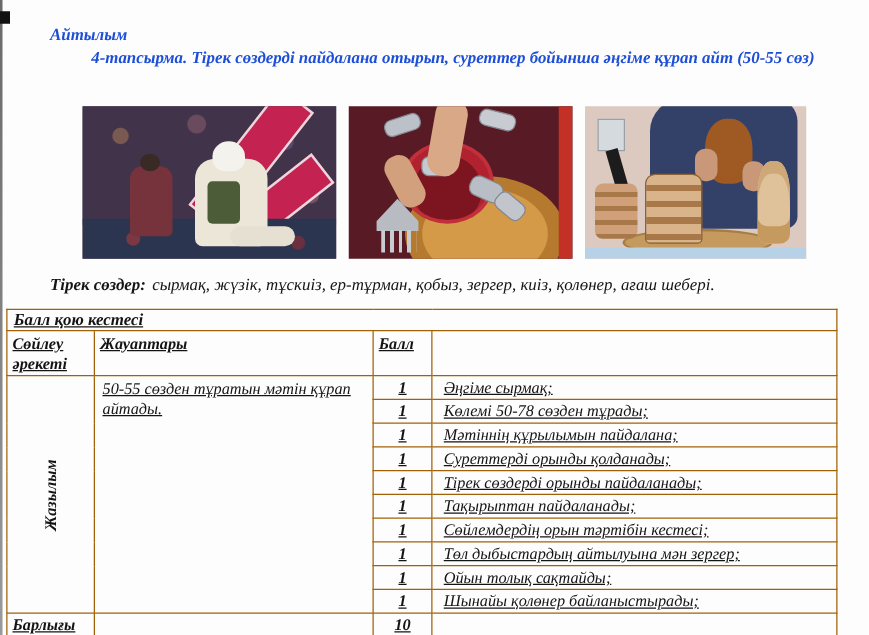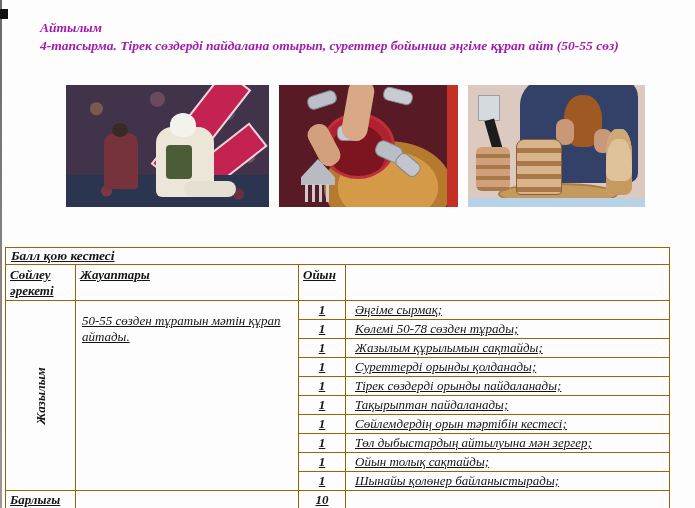--- a/index.html
+++ b/index.html
@@ -21,23 +21,23 @@
   }
   .corner-mark {
     position: absolute; left: 0; top: 9px; width: 8px; height: 10px;
     background: #111;
   }
   
   .heading {
     position: absolute; left: 40px; top: 20px; width: 628px;
     font-style: italic; font-weight: bold;
     font-size: 13.5px; line-height: 16.5px;
-    color: #a21caf;
-  }
-  .heading .task { margin-top: 1px; }
+    color: #1d4ed8;
+  }
+  .heading .task { margin-top: 1px; margin-left: 33px; }
   
   .photos { position: absolute; left: 0; top: 85px; width: 695px; height: 122px; }
   .photo { position: absolute; top: 0; height: 122px; overflow: hidden; }
   .photo, .photo * { pointer-events: none; }
   .photo1 { left: 66px;  width: 203px; background: #41334a; }
   .photo2 { left: 279px; width: 179px; background: #581a24; }
   .photo3 { left: 468px; width: 177px; background: #dcc9bf; }
   .abs { position: absolute; }
 
   
@@ -132,21 +132,21 @@
     padding: 0 4px;
     line-height: 16px;
     overflow: hidden;
     text-decoration: underline;
   }
   .rubric .t-title td { height: 17px; font-weight: bold; font-size: 13.5px; padding-left: 5px; }
   .rubric .t-head td { height: 36px; font-weight: bold; padding-top: 2px; }
   .rubric .c-row td { height: 19px; }
   .rubric td.score { text-align: center; font-weight: bold; padding-top: 1px; }
   .rubric td.desc { padding-left: 9px; padding-top: 1px; }
-  .rubric td.answer { padding-top: 12px; padding-left: 6px; padding-right: 6px; }
+  .rubric td.answer { padding-top: 2px; padding-left: 6px; padding-right: 6px; }
   .rubric td.activity-cell { position: relative; }
   .vertical-label {
     position: absolute; left: 50%; top: 50%;
     transform: translate(-50%, -50%) rotate(-90deg);
     font-weight: bold; white-space: nowrap; font-size: 13px;
   }
   .rubric .t-total td { height: 22px; font-weight: bold; padding-top: 1px; }
   .rubric .t-total td.score { text-align: center; }
 </style>
 </head>
@@ -196,54 +196,57 @@
       <div class="abs p3-mic-head"></div>
       <div class="abs p3-mic-body"></div>
       <div class="abs p3-tray"></div>
       <div class="abs p3-cup-small"></div>
       <div class="abs p3-cup"></div>
       <div class="abs p3-tall"></div>
       <div class="abs p3-strip"></div>
     </div>
   </div>
 
+  <p class="keywords">
+    <span class="kw-label">Тірек сөздер:</span><span>сырмақ, жүзік, тұскиіз, ер-тұрман, қобыз, зергер, киіз, қолөнер, ағаш шебері.</span>
+  </p>
 
   <div class="rubric-wrap">
     <table class="rubric">
       <colgroup>
         <col style="width:70px">
           <col style="width:223px">
           <col style="width:47px">
           <col style="width:324px">
       </colgroup>
       <tbody>
         <tr class="t-title">
           <td colspan="4">Балл қою кестесі</td>
         </tr>
         <tr class="t-head">
           <td>Сөйлеу әрекеті</td>
           <td>Жауаптары</td>
-          <td>Ойын</td>
+          <td>Балл</td>
           <td></td>
         </tr>
         <tr class="c-row">
           <td class="activity-cell" rowspan="10">
             <span class="vertical-label">Жазылым</span>
           </td>
           <td class="answer" rowspan="10">50-55 сөзден тұратын мәтін құрап айтады.</td>
           <td class="score">1</td>
           <td class="desc">Әңгіме сырмақ;</td>
         </tr>
         <tr class="c-row">
           <td class="score">1</td>
           <td class="desc">Көлемі 50-78 сөзден тұрады;</td>
         </tr>
         <tr class="c-row">
           <td class="score">1</td>
-          <td class="desc">Жазылым құрылымын сақтайды;</td>
+          <td class="desc">Мәтіннің құрылымын пайдалана;</td>
         </tr>
         <tr class="c-row">
           <td class="score">1</td>
           <td class="desc">Суреттерді орынды қолданады;</td>
         </tr>
         <tr class="c-row">
           <td class="score">1</td>
           <td class="desc">Тірек сөздерді орынды пайдаланады;</td>
         </tr>
         <tr class="c-row">

